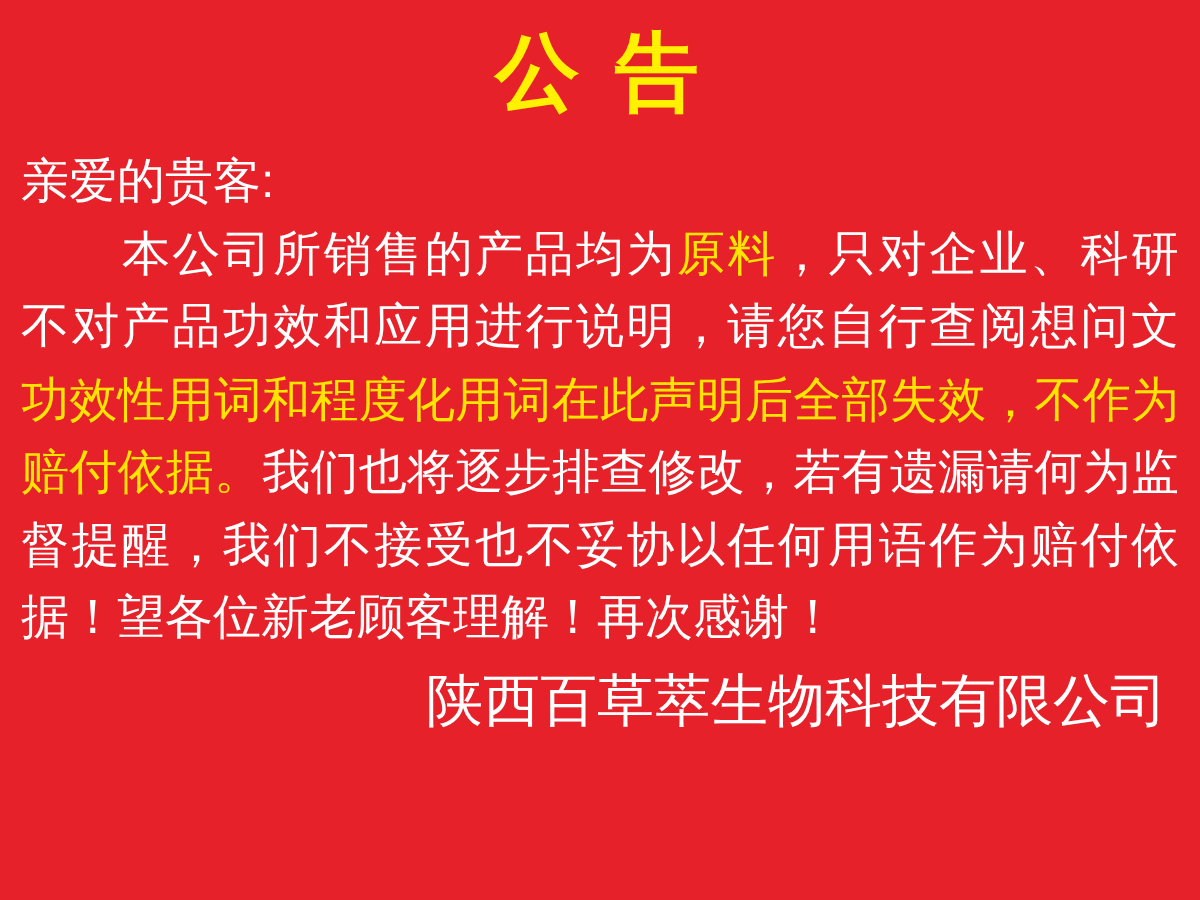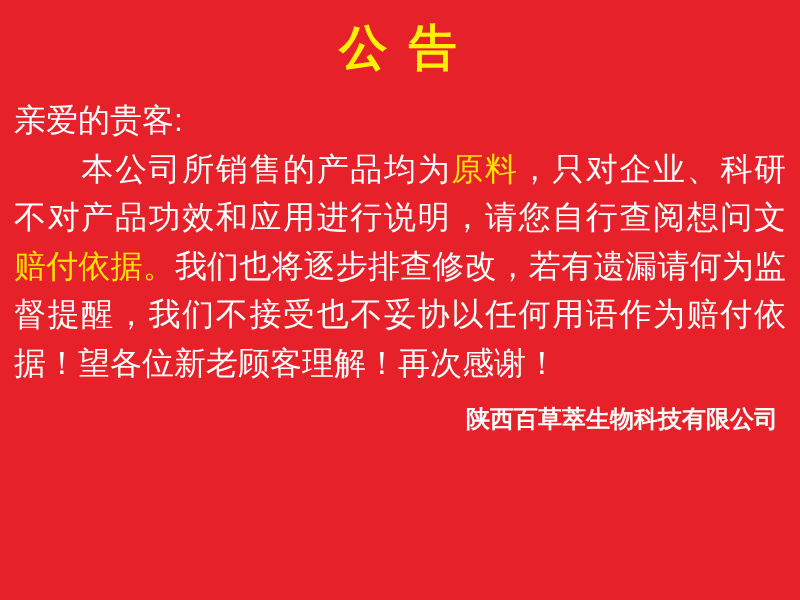--- a/index.html
+++ b/index.html
@@ -17,21 +17,21 @@
   }
   .page {
     width: 800px;
     height: 600px;
     background: var(--bg);
     display: flex;
     flex-direction: column;
   }
   .title {
     color: var(--title);
-    font-size: 48px;
+    font-size: 56px;
     font-weight: 900;
     text-align: center;
     line-height: 88px;
     padding-top: 4px;
     letter-spacing: 4px;
   }
   .body {
     color: var(--text);
     font-size: 32px;
     line-height: 48.5px;
@@ -40,35 +40,35 @@
   .line { white-space: pre-wrap; }
   .line.fill {
     text-align: justify;
     text-align-last: justify;
     text-justify: inter-character;
   }
   .seg.yellow { color: var(--highlight); }
   .seg.white { color: var(--text); }
   .footer {
     color: var(--text);
-    font-size: 24px;
+    font-size: 38px;
     line-height: 48px;
     text-align: right;
     padding-right: 22px;
     margin-top: 8px;
-    font-weight: bold;
   }
 </style>
 </head>
 <body>
 
 <div class="page">
   <div class="title">公 告</div>
   <div class="body">
       <div class="line"><span class="seg white">亲爱的贵客:</span></div>
       <div class="line fill"><span class="seg white">　　本公司所销售的产品均为</span><span class="seg yellow">原料</span><span class="seg white">，只对企业、科研</span></div>
       <div class="line fill"><span class="seg white">不对产品功效和应用进行说明，请您自行查阅想问文</span></div>
+      <div class="line fill"><span class="seg yellow">功效性用词和程度化用词在此声明后全部失效，不作为</span></div>
       <div class="line fill"><span class="seg yellow">赔付依据。</span><span class="seg white">我们也将逐步排查修改，若有遗漏请何为监</span></div>
       <div class="line fill"><span class="seg white">督提醒，我们不接受也不妥协以任何用语作为赔付依</span></div>
       <div class="line"><span class="seg white">据！望各位新老顾客理解！再次感谢！</span></div>
     </div>
   <div class="footer">陕西百草萃生物科技有限公司</div>
 </div>
 
 </body></html>

